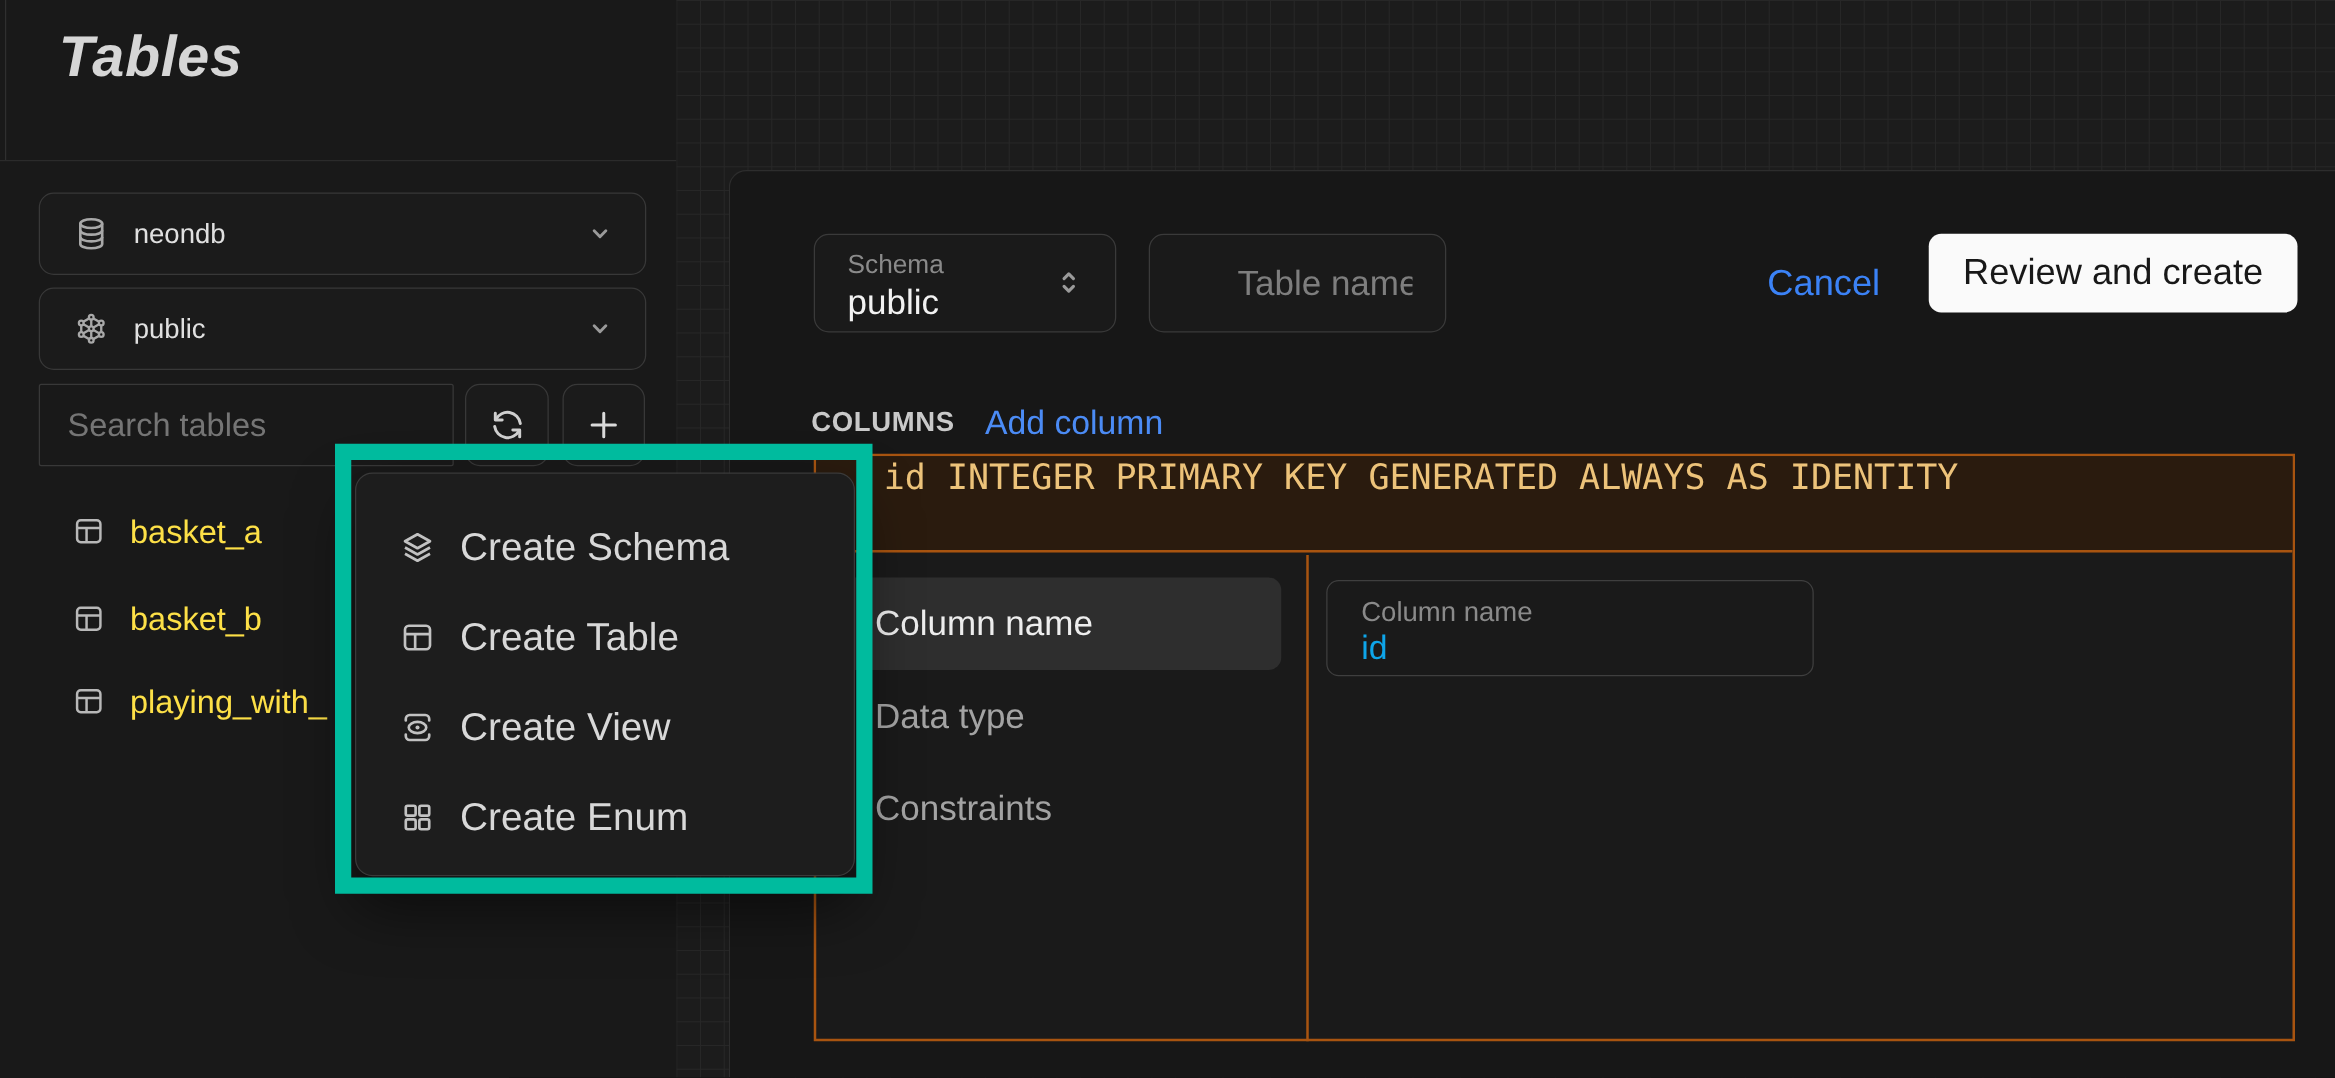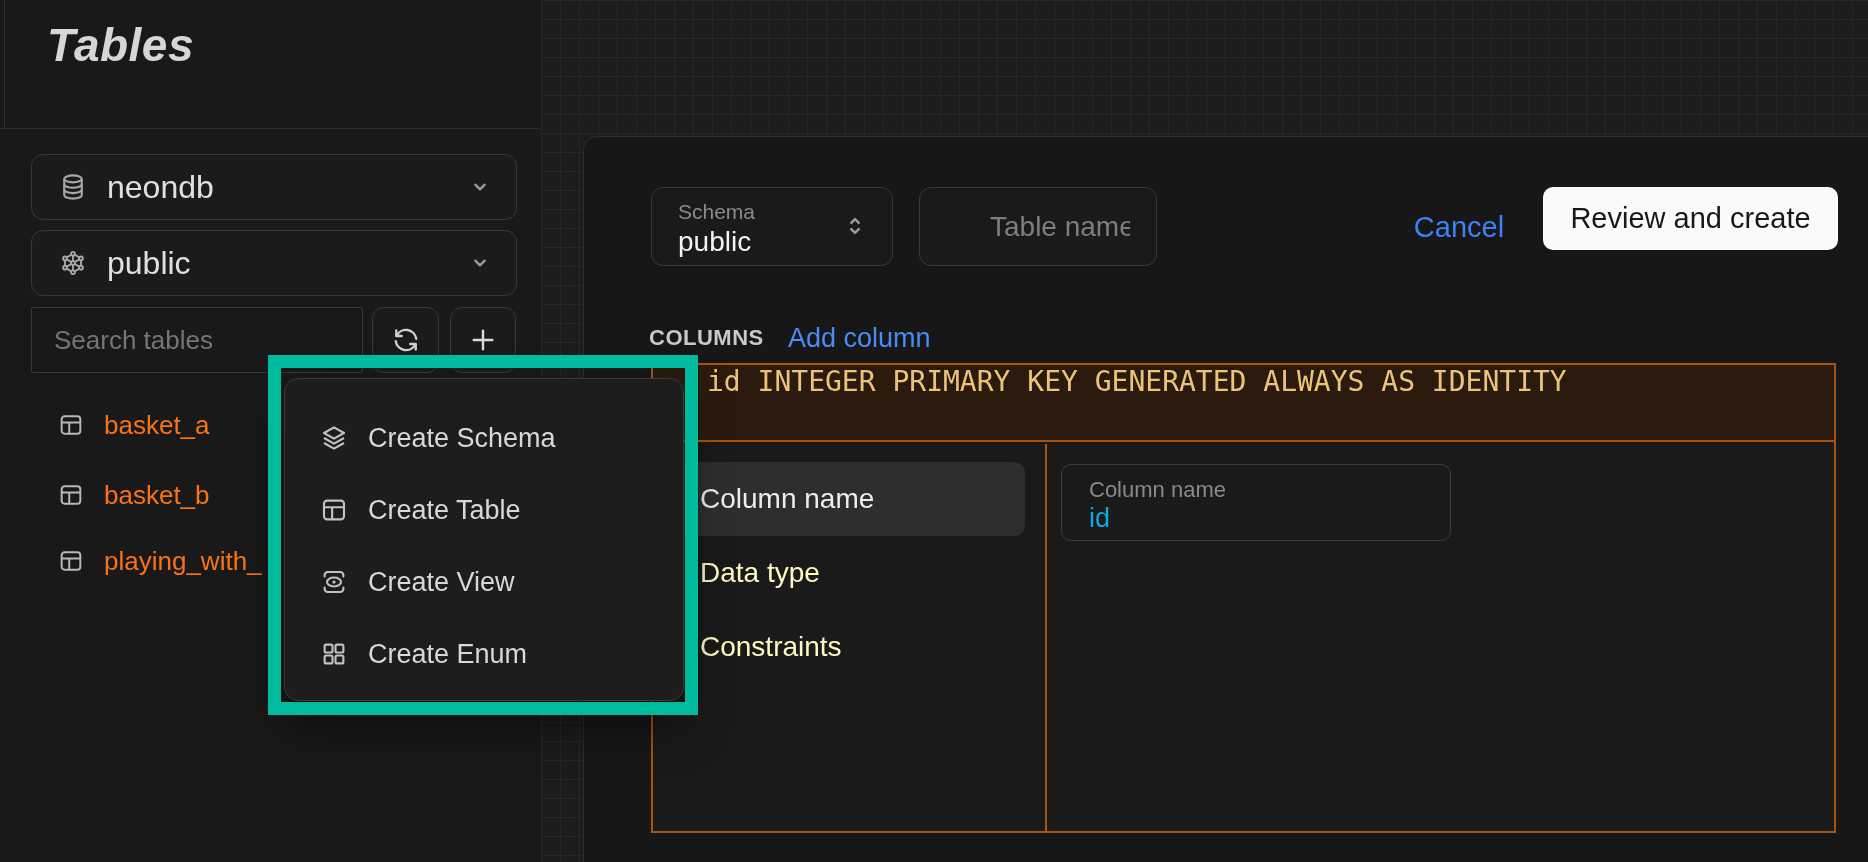--- a/index.html
+++ b/index.html
@@ -16,36 +16,36 @@
 
   
   .sidebar { position:absolute; left:0; top:0; width:541px; height:862px; background:#191919; z-index:2; }
   .sidebar-header-edge { position:absolute; left:4px; top:0; width:1px; height:128px; background:#2f2f2f; }
   .sidebar-title { position:absolute; left:47px; top:18px; font-size:46px; font-weight:700;
     color:#d6d6d6; letter-spacing:.5px;font-style:italic; }
   .sidebar-divider { position:absolute; left:0; top:128px; width:541px; height:1px; background:#2b2b2b; }
 
   .sel { position:absolute; left:31px; width:486px; height:66px; border:1px solid #383838;
     border-radius:12px; display:flex; align-items:center; padding:0 22px 0 26px; color:#e0e0e0;
-    font-size:32px; background:#1b1b1b; cursor:pointer; }
+    font-size:22px; background:#1b1b1b; cursor:pointer; }
   .sel .lbl { margin-left:19px; flex:1; }
   .icon { display:inline-flex; align-items:center; justify-content:center; }
   svg { display:block; }
 
   .search-row { position:absolute; left:31px; top:307px; width:486px; height:66px; }
   .search-input { position:absolute; left:0; top:0; width:332px; height:66px; background:transparent;
     border:1px solid #383838; border-radius:2px; color:#e0e0e0; font-size:26px; padding:0 22px;
     font-family:"Liberation Sans", sans-serif; outline:none; }
   .search-input::placeholder { color:#757575; }
   .sq-btn { position:absolute; top:0; width:67px; height:66px; border:1px solid #383838;
     border-radius:12px; background:#1b1b1b; display:flex; align-items:center; justify-content:center;
     cursor:pointer; }
 
   .tbl-row { position:absolute; left:31px; width:490px; height:66px; display:flex; align-items:center;
-    padding-left:26px; color:#f97316; font-size:26px; cursor:pointer; white-space:nowrap; overflow:hidden; }
+    padding-left:26px; color:#fde047; font-size:26px; cursor:pointer; white-space:nowrap; overflow:hidden; }
   .tbl-row .lbl { margin-left:19px; }
 
   
   .panel { position:absolute; left:583px; top:136px; width:1285px; height:726px; background:#171717;
     border-top:1px solid #2d2d2d; border-left:1px solid #2d2d2d; border-top-left-radius:14px; z-index:1; }
 
   .field { position:absolute; border:1px solid #3a3a3a; border-radius:12px; background:#1a1a1a; }
   .schema-field { left:67px; top:50px; width:242px; height:79px; cursor:pointer; }
   .field .flabel { position:absolute; left:26px; top:12px; font-size:21px; color:#8a8a8a; }
   .field .fvalue { position:absolute; left:26px; top:38px; font-size:28px; color:#f2f2f2; }
@@ -69,34 +69,34 @@
   .col-editor { position:absolute; left:67px; top:226px; width:1185px; height:470px;
     border:2px solid #a85410; background:#1a1a1a; }
   .sql-banner { position:absolute; left:0; top:0; width:100%; height:77px; background:#2a1b0e;
     border-bottom:2px solid #a85410; display:flex; align-items:flex-start; }
   .sql-text { margin-left:54px; font-family:"DejaVu Sans Mono", monospace; font-size:28px;
     color:#edc37a; white-space:nowrap; }
   .col-divider { position:absolute; left:392px; top:79px; width:2px; height:389px; background:#a85410; }
 
   .col-nav { position:absolute; left:16px; top:97px; width:356px; }
   .col-nav-item { height:74px; display:flex; align-items:center; padding-left:31px; font-size:28px;
-    color:#fef9c3; border-radius:10px; cursor:pointer; }
+    color:#a3a3a3; border-radius:10px; cursor:pointer; }
   .col-nav-item.selected { background:#2e2e2e; color:#ededed; }
 
   .colname-field { position:absolute; left:408px; top:99px; width:390px; height:77px;
     border:1px solid #3f3f3f; border-radius:10px; }
   .colname-field .flabel { position:absolute; left:27px; top:12px; font-size:22px; color:#8a8a8a; }
   .colname-field .fvalue { position:absolute; left:27px; top:38px; font-size:27px; color:#0ea5e9; }
 
   
   .create-menu { position:absolute; left:284px; top:378px; width:400px; height:323px; background:#1d1d1d;
     border:1px solid #3a3a3a; border-radius:14px; z-index:40; padding-top:23px;
     box-shadow:0 24px 48px rgba(0,0,0,.55); }
   .menu-item { height:72px; display:flex; align-items:center; padding-left:34px; color:#d8d8d8;
-    font-size:27px; cursor:pointer; }
+    font-size:31px; cursor:pointer; }
   .menu-item .lbl { margin-left:19px; }
 
   .teal-frame { position:absolute; left:268px; top:355px; width:430px; height:360px;
     border:13px solid #00bb9e; z-index:50; pointer-events:none; }
 </style>
 </head>
 <body>
 
 <div class="stage">
 

